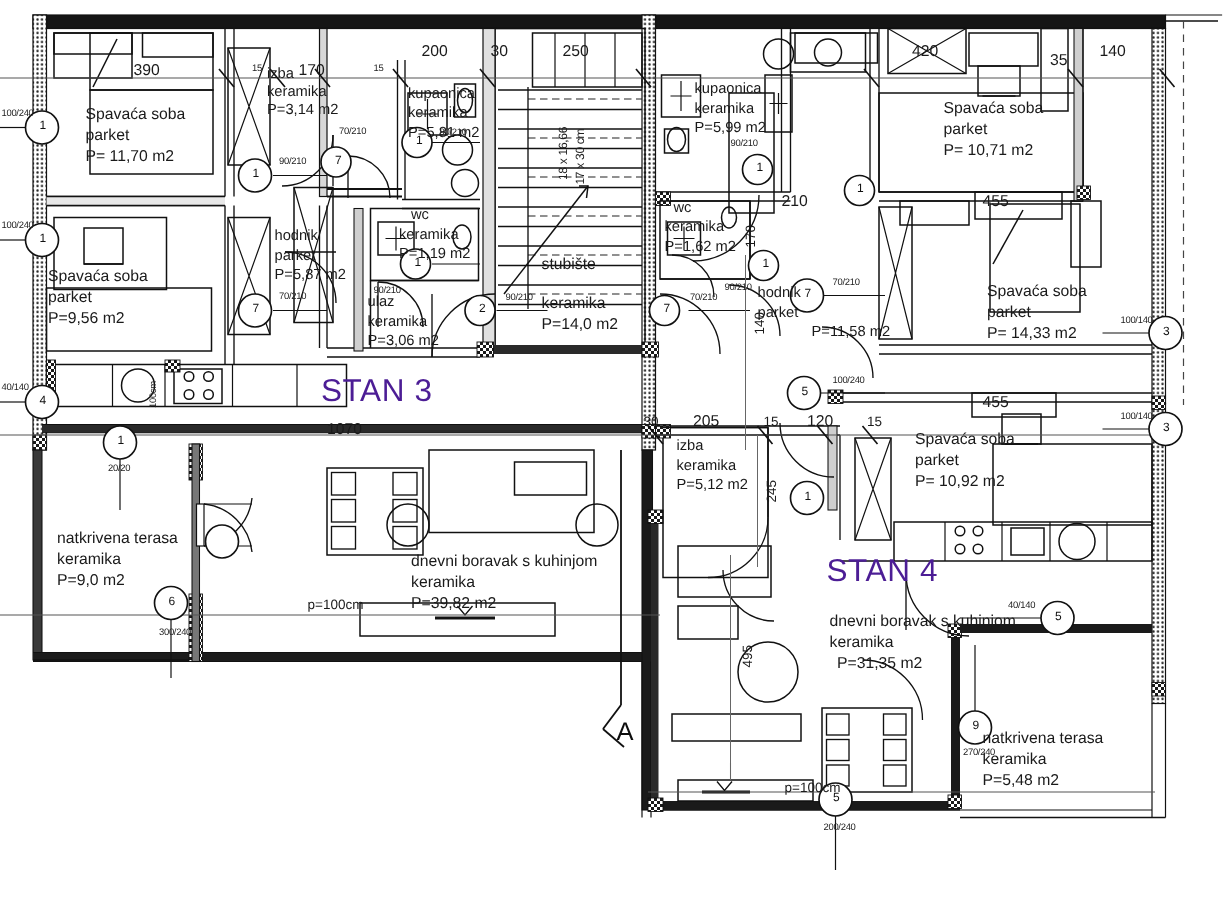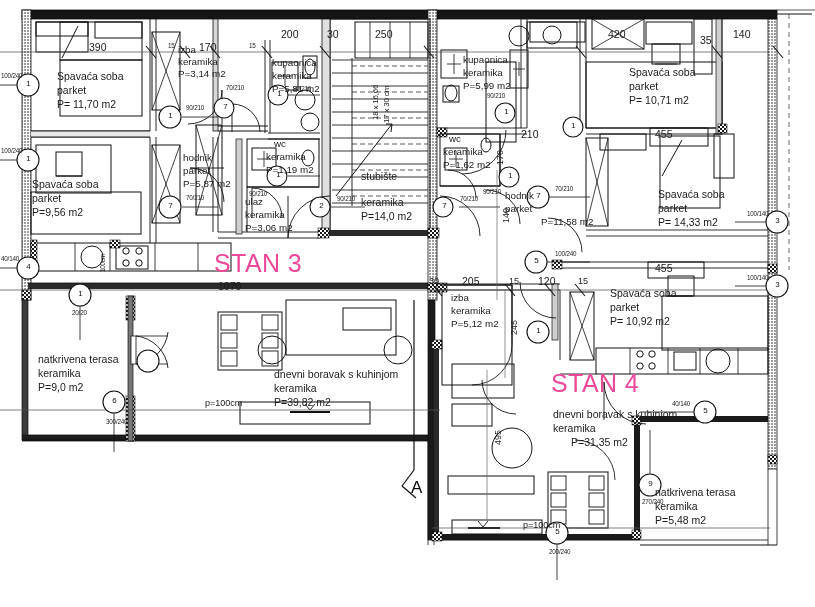--- a/index.html
+++ b/index.html
@@ -23,21 +23,21 @@
   }
   .txt {
     position: absolute;
     white-space: pre;
     color: #111111;
     font-family: "Liberation Sans", sans-serif;
     line-height: 1.18;
   }
   .room-label { font-size: 10.5px; color: #1a1a1a; }
   .room-label.sm { font-size: 9.8px; }
-  .stan { font-size: 25px; letter-spacing: 0.4px; color: #ec4899; }
+  .stan { font-size: 21px; letter-spacing: 0.4px; color: #4c1d95; }
   .dim { font-size: 10.5px; color: #1a1a1a; }
   .dim.sm { font-size: 9px; }
   .dim.tiny { font-size: 6.3px; color: #222; letter-spacing: -0.2px; }
   .vert { transform-origin: 0 0; }
   .marker-txt {
     position: absolute;
     font-size: 8px;
     color: #111;
     text-align: center;
   }
@@ -518,21 +518,21 @@
   <div class="txt room-label" style="left:658px; top:188px;"><span>Spavaća soba</span></div>
   <div class="txt room-label" style="left:658px; top:202px;"><span>parket</span></div>
   <div class="txt room-label" style="left:658px; top:216px;"><span>P= 14,33 m2</span></div>
 
   <div class="txt room-label" style="left:610px; top:287px;"><span>Spavaća soba</span></div>
   <div class="txt room-label" style="left:610px; top:301px;"><span>parket</span></div>
   <div class="txt room-label" style="left:610px; top:315px;"><span>P= 10,92 m2</span></div>
 
   <div class="txt room-label" style="left:553px; top:408px;"><span>dnevni boravak s kuhinjom</span></div>
   <div class="txt room-label" style="left:553px; top:422px;"><span>keramika</span></div>
-  <div class="txt room-label" style="left:553px; top:436px;padding-left:18px;"><span>P=31,35 m2</span></div>
+  <div class="txt room-label" style="left:540px; top:436px;padding-left:18px;"><span>P=31,35 m2</span></div>
 
   <div class="txt room-label" style="left:655px; top:486px;"><span>natkrivena terasa</span></div>
   <div class="txt room-label" style="left:655px; top:500px;"><span>keramika</span></div>
   <div class="txt room-label" style="left:655px; top:514px;"><span>P=5,48 m2</span></div>
 
   <div class="txt stan" style="left:214px; top:249px;"><span>STAN 3</span></div>
   <div class="txt stan" style="left:551px; top:369px;"><span>STAN 4</span></div>
 
   <div class="txt sect-letter" style="left:411px; top:478px;"><span>A</span></div>
 

